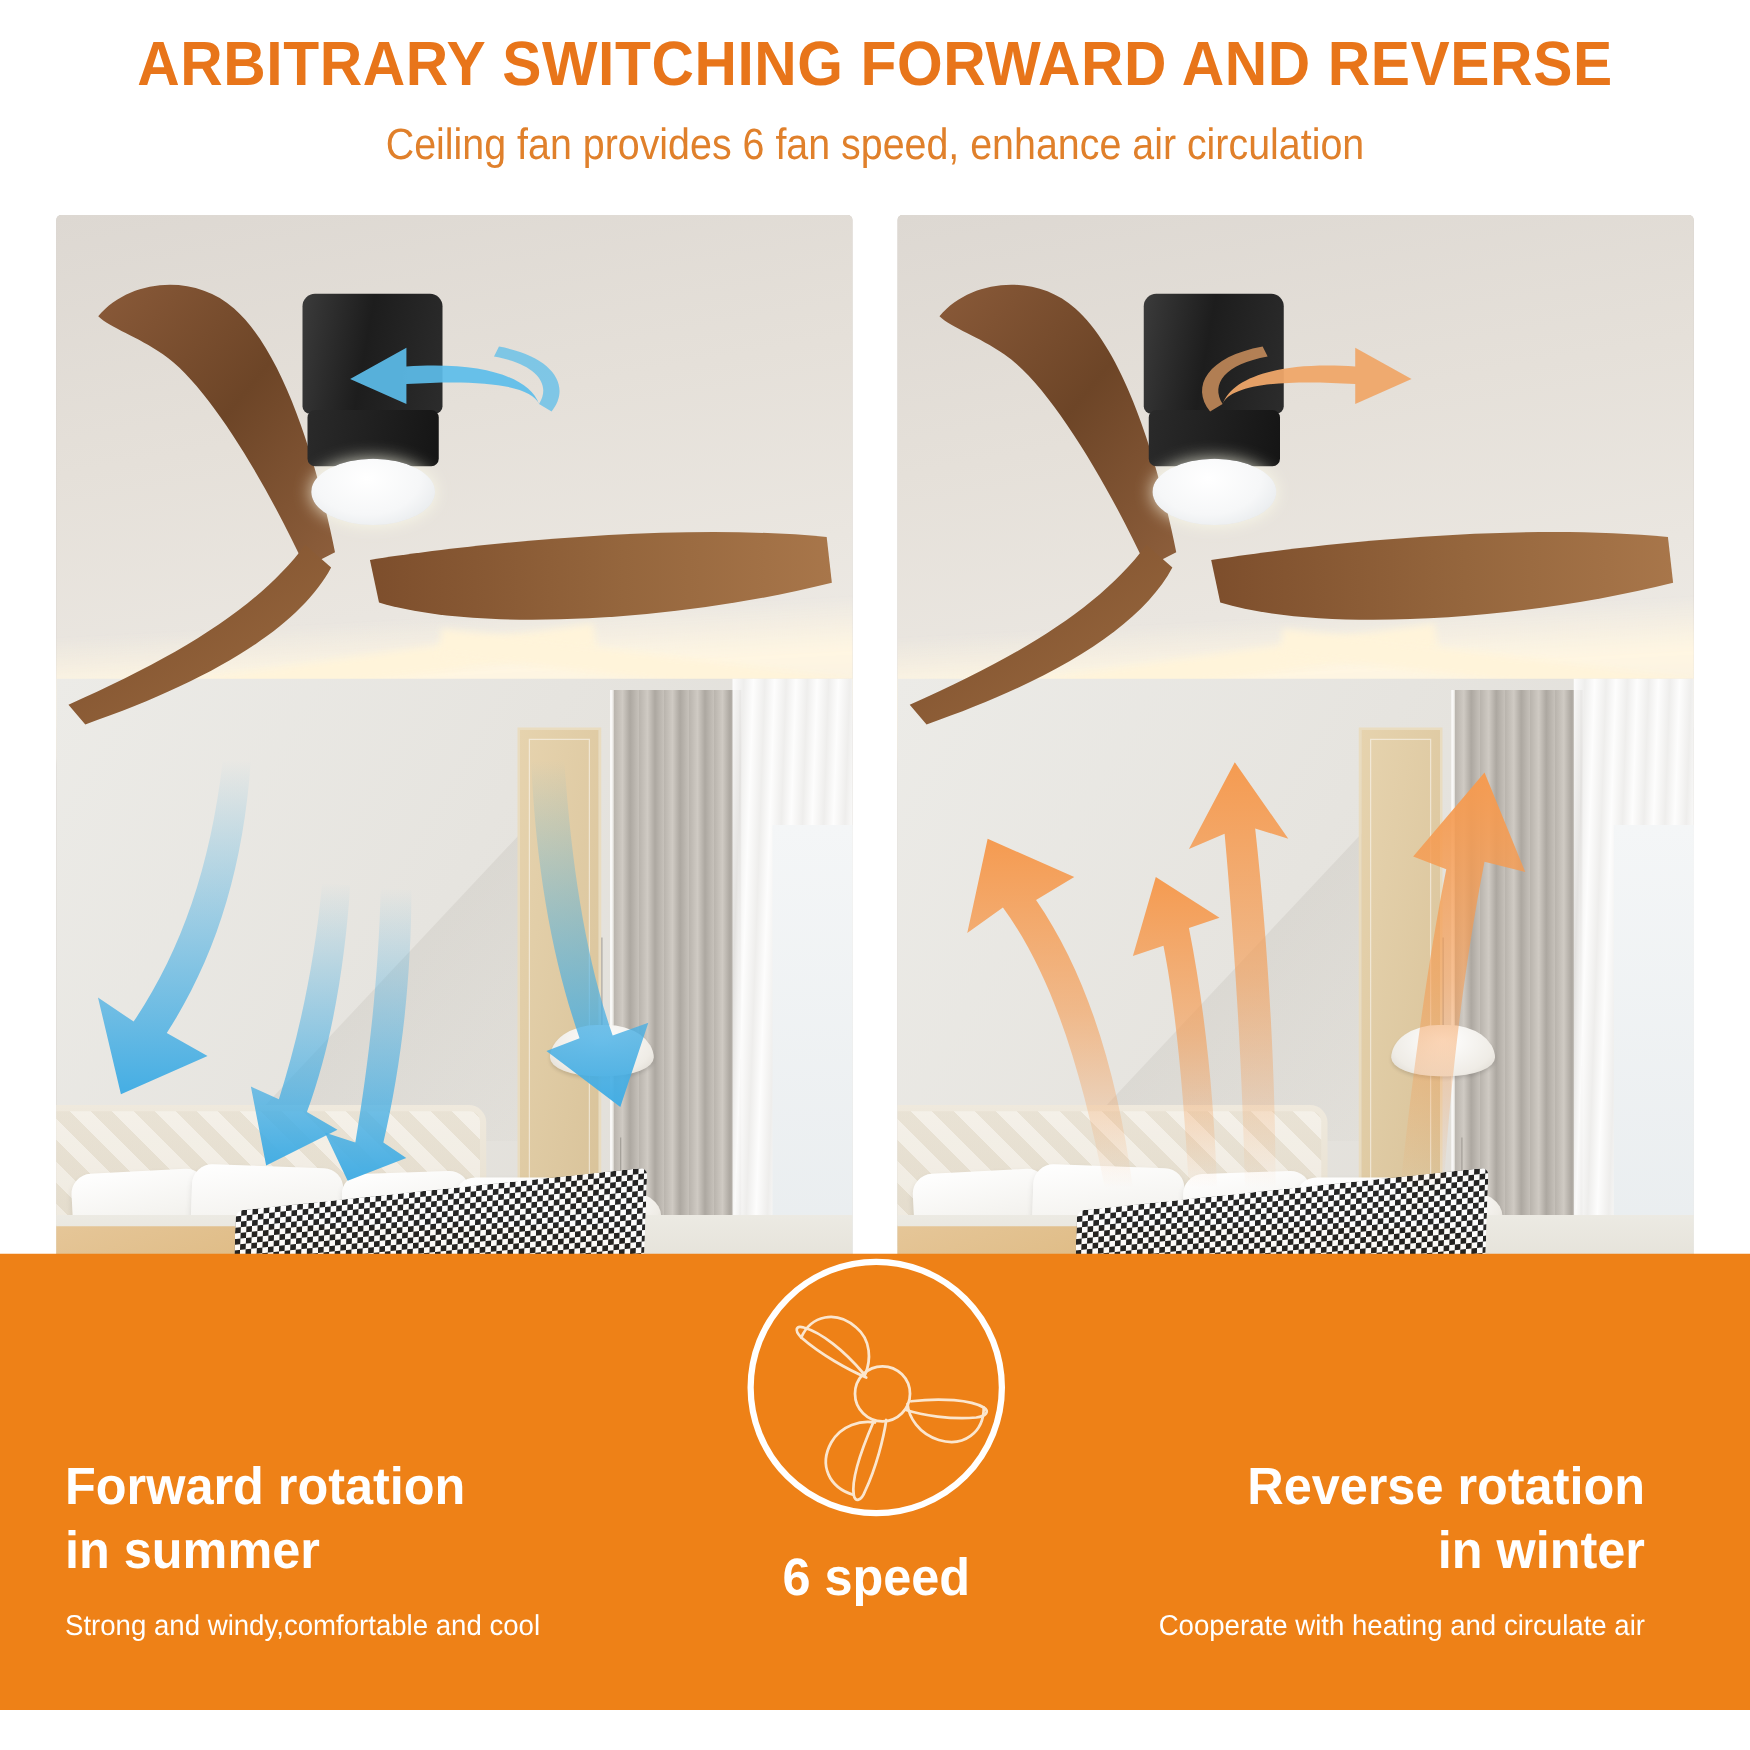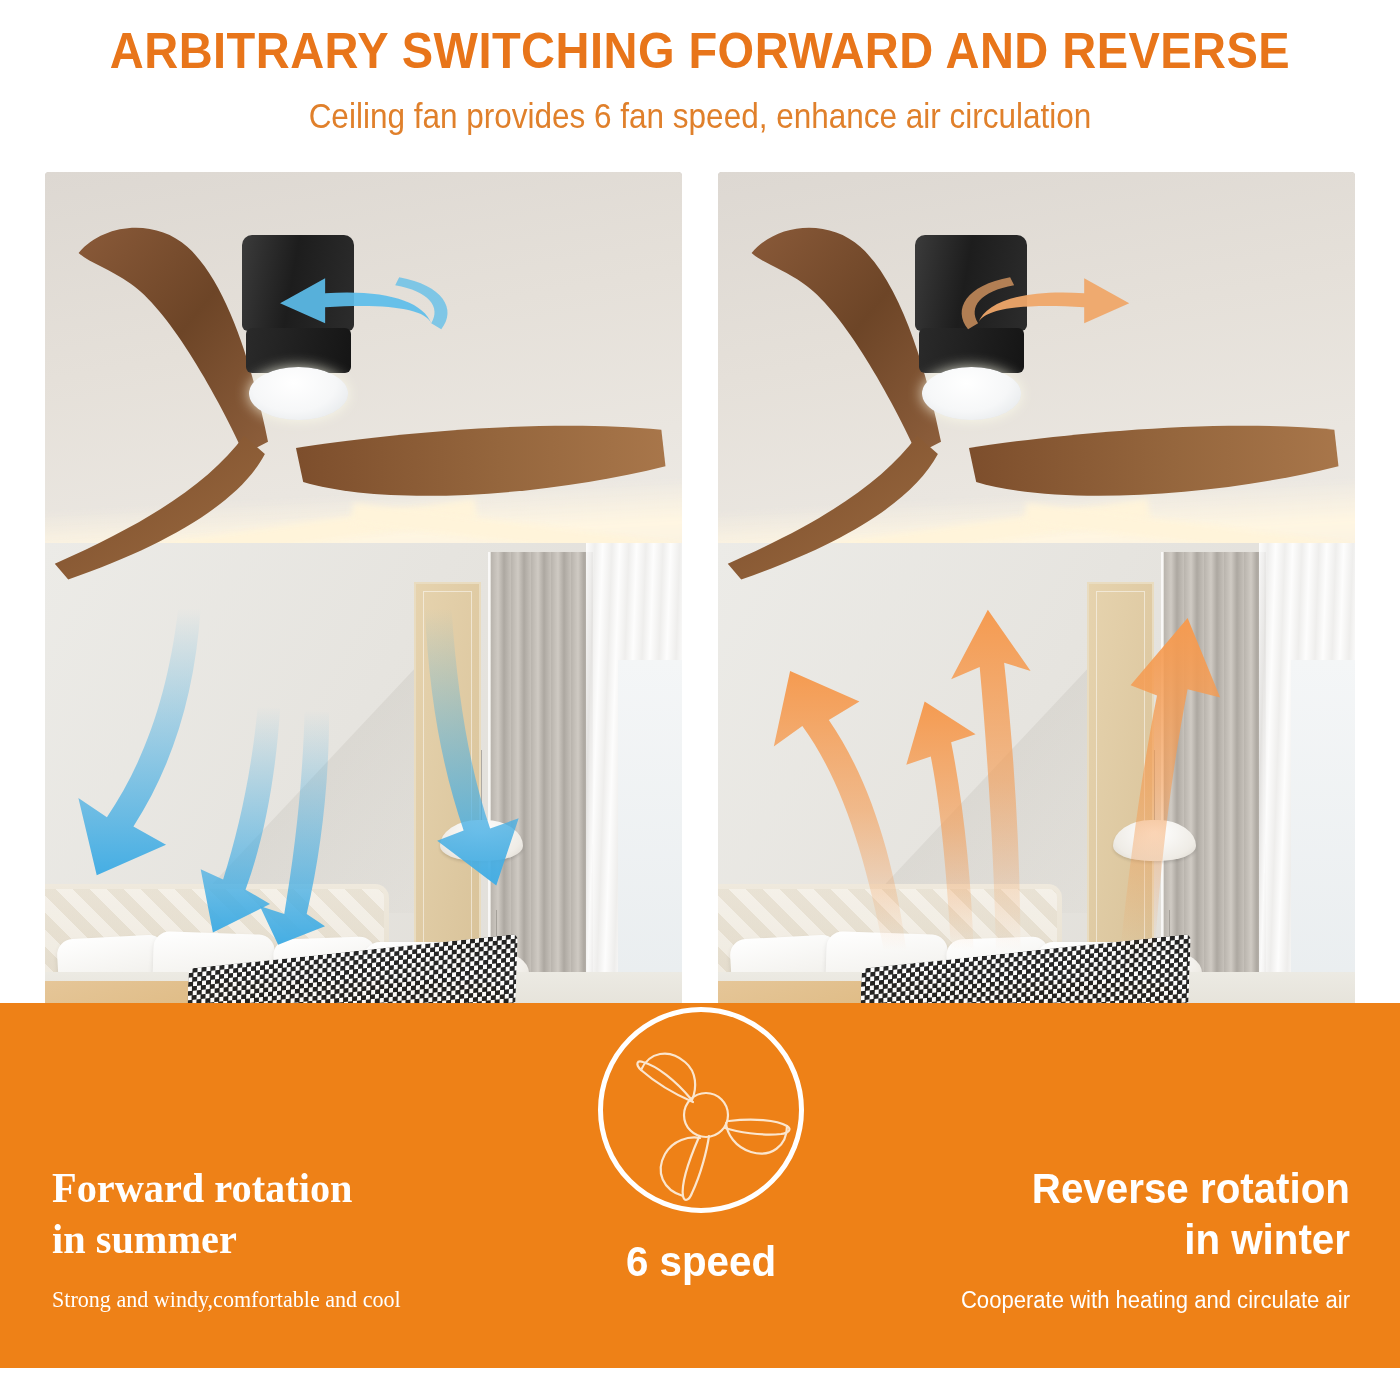--- a/index.html
+++ b/index.html
@@ -190,22 +190,22 @@
   }
 
   
   .band {
     position:absolute; left:0; top:1003px; width:1400px; height:365px;
     background:#EE8117;
   }
   .cap {
     position:absolute; top:1163px; width:560px;
   }
-  .cap.left  { left:52px;  text-align:left;font-family:Liberation Serif, serif; }
-  .cap.right { left:790px; text-align:right; }
+  .cap.left  { left:52px;  text-align:left; }
+  .cap.right { left:756px; text-align:right; }
   .cap .big {
     color:#fff; font-size:42px; font-weight:700; line-height:1.22;
     white-space:pre-line; transform:scaleX(.96); transform-origin:left center;
   }
   .cap.right .big { transform-origin:right center; }
   .cap .small {
     color:#fff; font-size:23px; font-weight:400; margin-top:22px;
     transform:scaleX(.96); transform-origin:left center; white-space:nowrap;
   }
   .cap.right .small { transform-origin:right center; }

